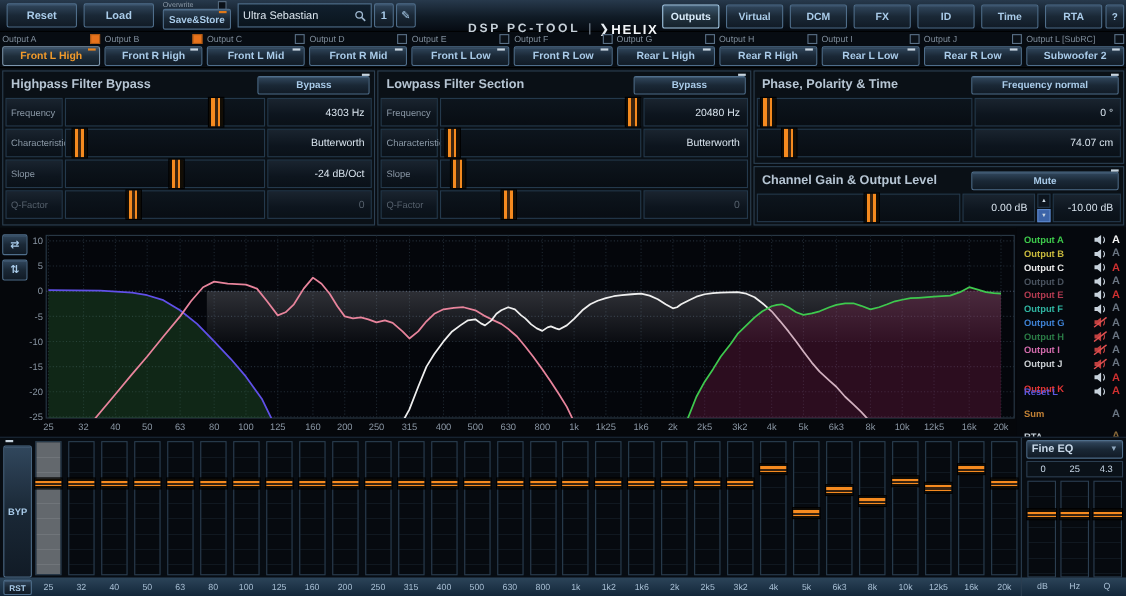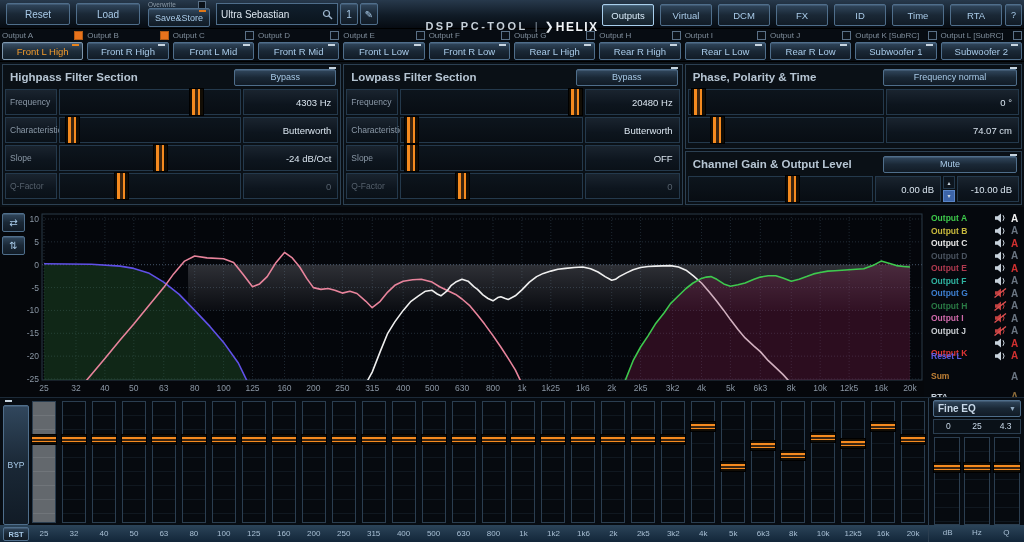--- a/index.html
+++ b/index.html
@@ -6,21 +6,21 @@
   .app{position:relative;width:1024px;height:542px;overflow:hidden;
        font-family:"Liberation Sans","DejaVu Sans",sans-serif;
        background:linear-gradient(#0a1016,#05080c);color:#cdd8e2;}
   
   .topbar{height:28px;display:flex;align-items:center;
           background:linear-gradient(#27394c 0%,#101b26 55%,#060b12 100%);
           border-bottom:1px solid #000;position:relative;}
   .btn{background:linear-gradient(#31475d,#1a2836 50%,#111b26);
        border:1px solid #4f6e8b;border-radius:2px;color:#a9cbe9;
        display:flex;align-items:center;justify-content:center;
-       font-size:10px;box-shadow:inset 0 1px 0 rgba(160,200,240,.15);cursor:default;}
+       font-size:10px;box-shadow:inset 0 1px 0 rgba(160,200,240,.15);cursor:default;font-weight:bold;}
   .btn.active{border-color:#a9cfec;color:#d9ecfb;
        background:linear-gradient(#3d586f,#22333f 50%,#15222c);text-align:center;}
   .tb-btn{width:62px;height:20px;margin-left:6px;}
   .save-grp{position:relative;width:60px;height:26px;margin-left:8px;border-radius:12px;}
   .ovw{position:absolute;top:0;left:0;font-size:6.5px;color:#8b99a7;}
   .ovw-cb{position:absolute;top:0;right:2px;width:6px;height:6px;
           border:1px solid #5a7086;background:#0b1118;}
   .save-btn{position:absolute;bottom:0;left:0;width:60px;height:17px;font-size:9px;}
   .mini-dash{position:absolute;top:1px;right:3px;width:7px;height:2px;background:#e07818;}
   .preset{margin-left:8px;width:112px;height:20px;display:flex;align-items:center;
@@ -231,39 +231,32 @@
       </div>
       <div class="tab">
         <div class="tab-head">
           <div class="tab-output">Output J</div>
           <div class="tab-check"></div>
         </div>
         <div class="btn tab-btn">Rear R Low<span class="dash"></span></div>
       </div>
       <div class="tab">
         <div class="tab-head">
-          <div class="tab-output">Output K [SubRC]</div>
-          <div class="tab-check"></div>
-        </div>
-        <div class="btn tab-btn">Subwoofer 1<span class="dash"></span></div>
-      </div>
-      <div class="tab">
-        <div class="tab-head">
           <div class="tab-output">Output L [SubRC]</div>
           <div class="tab-check"></div>
         </div>
         <div class="btn tab-btn">Subwoofer 2<span class="dash"></span></div>
       </div>
     </div>
 
   <div class="sections">
     <div class="section sec-hp">
       <span class="corner-dash"></span>
       <div class="sec-head">
-        <span class="sec-title">Highpass Filter Section</span>
+        <span class="sec-title">Highpass Filter Bypass</span>
         <div class="btn sec-btn">Bypass</div>
       </div>
       <div class="rows">
           <div class="frow">
             <div class="cell lbl">Frequency</div>
             <div class="track">
               <span class="handle-v" style="left: calc(75%);"></span>
             </div>
             <div class="cell val">4303 Hz</div>
           </div>
@@ -309,21 +302,20 @@
             <div class="track">
               <span class="handle-v" style="left: calc(5%);"></span>
             </div>
             <div class="cell val">Butterworth</div>
           </div>
           <div class="frow">
             <div class="cell lbl">Slope</div>
             <div class="track">
               <span class="handle-v" style="left: calc(5%);"></span>
             </div>
-            <div class="cell val">OFF</div>
           </div>
           <div class="frow dim">
             <div class="cell lbl">Q-Factor</div>
             <div class="track">
               <span class="handle-v" style="left: calc(33%);"></span>
             </div>
             <div class="cell val">0</div>
           </div>
         </div>
     </div>

